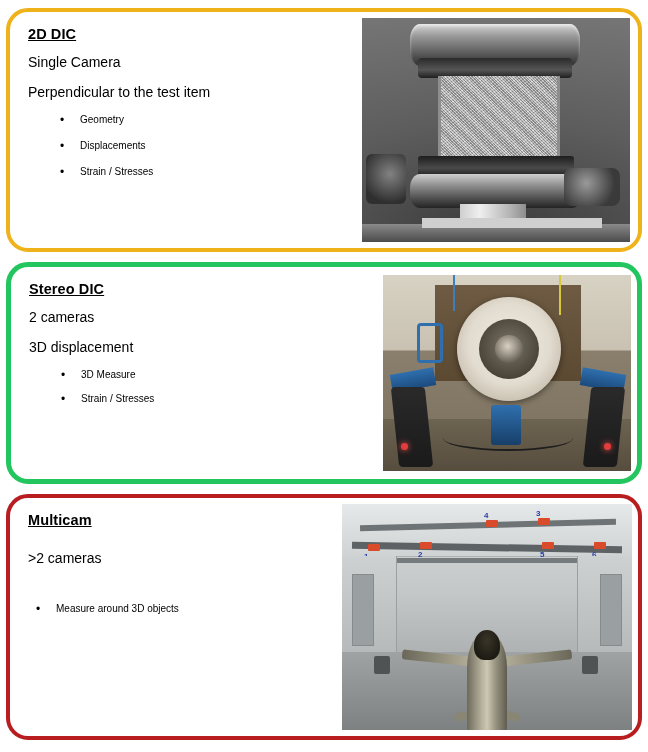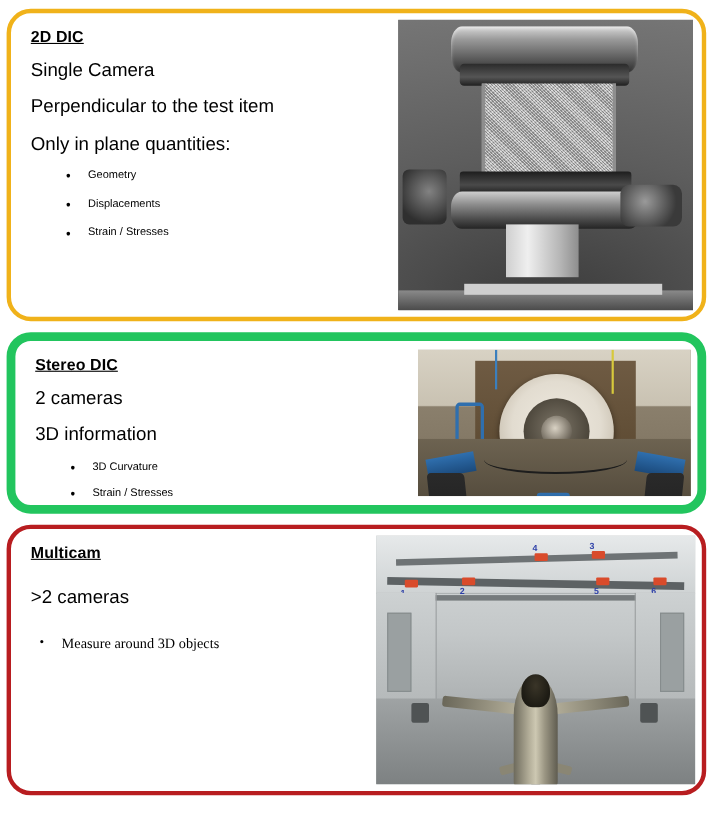--- a/index.html
+++ b/index.html
@@ -27,22 +27,22 @@
   .panel {
     position: relative;
     box-sizing: border-box;
     border-radius: 22px;
     display: flex;
     flex-direction: row;
     align-items: stretch;
     overflow: hidden;
     background: #ffffff;
   }
-  .panel-1 { border: 4px solid #f0b21a; height: 284px; }
-  .panel-2 { border: 8px solid #22c55e; height: 165px; }
+  .panel-1 { border: 4px solid #f0b21a; height: 244px; }
+  .panel-2 { border: 5px solid #22c55e; height: 222px; }
   .panel-3 { border: 4px solid #b81d20; height: 246px; }
 
   .panel-text {
     flex: 1 1 auto;
     padding: 14px 10px 8px 18px;
     box-sizing: border-box;
     min-width: 0;
   }
   .panel-media {
     flex: 0 0 auto;
@@ -52,21 +52,21 @@
   }
 
   .heading {
     font-size: 14.5px;
     font-weight: bold;
     text-decoration: underline;
     margin: 0 0 12px 0;
     letter-spacing: 0.1px;
   }
   .line {
-    font-size: 17px;
+    font-size: 14px;
     margin: 0 0 13px 0;
     line-height: 1.2;
   }
   .bullets {
     margin: 0;
     padding: 0;
     list-style: none;
   }
   .bullets li {
     font-size: 10px;
@@ -83,26 +83,25 @@
     font-size: 12px;
   }
   .bullets.tight li { margin-bottom: 12px; }
 
   .bullets-dash {
     margin: 0;
     padding: 0;
     list-style: none;
   }
   .bullets-dash li {
-    font-size: 13px;
-    margin: 0 0 4px 0;
+    font-size: 10px;
+    margin: 12px 0 4px 0;
     padding-left: 28px;
     position: relative;
     line-height: 1.35;
-    font-family: Liberation Serif, serif;
   }
   .bullets-dash li::before {
     content: "\2022";
     position: absolute;
     left: 8px;
     top: -1px;
     font-size: 12px;
   }
   .gap-lg { height: 10px; }
 
@@ -360,21 +359,20 @@
 </head>
 <body>
 
 <div class="page">
 
   <section class="panel panel-1">
     <div class="panel-text">
       <div class="heading">2D DIC</div>
       <p class="line">Single Camera</p>
       <p class="line">Perpendicular to the test item</p>
-      <p class="line">Only in plane quantities:</p>
       <ul class="bullets">
         <li>Geometry</li>
         <li>Displacements</li>
         <li>Strain / Stresses</li>
       </ul>
     </div>
     <div class="panel-media img1">
       <div class="img1-scene"></div>
       <div class="i1-topflange"></div>
       <div class="i1-topflange2"></div>
@@ -386,23 +384,23 @@
       <div class="i1-column"></div>
       <div class="i1-base"></div>
       <div class="i1-base2"></div>
     </div>
   </section>
 
   <section class="panel panel-2">
     <div class="panel-text">
       <div class="heading">Stereo DIC</div>
       <p class="line">2 cameras</p>
-      <p class="line">3D information</p>
+      <p class="line">3D displacement</p>
       <ul class="bullets tight">
-        <li>3D Curvature</li>
+        <li>3D Measure</li>
         <li>Strain / Stresses</li>
       </ul>
     </div>
     <div class="panel-media img2">
       <div class="i2-wall"></div>
       <div class="i2-panel"></div>
       <div class="i2-cable-l"></div>
       <div class="i2-cable-r"></div>
       <div class="i2-disc-outer"></div>
       <div class="i2-disc-mid"></div>

